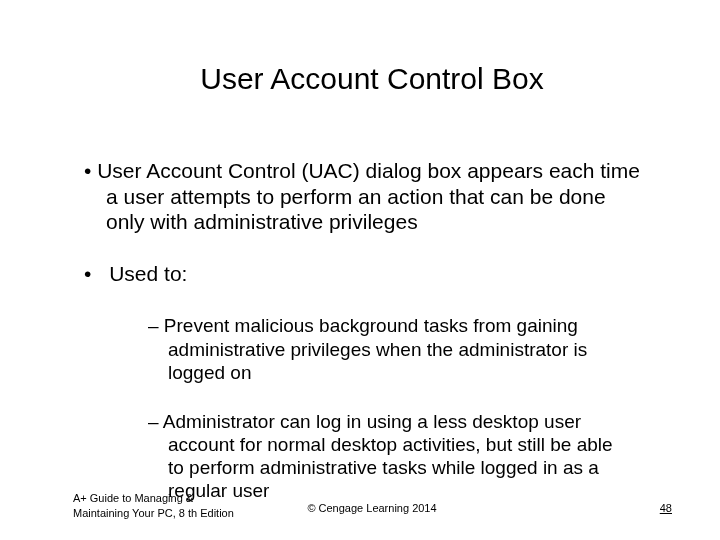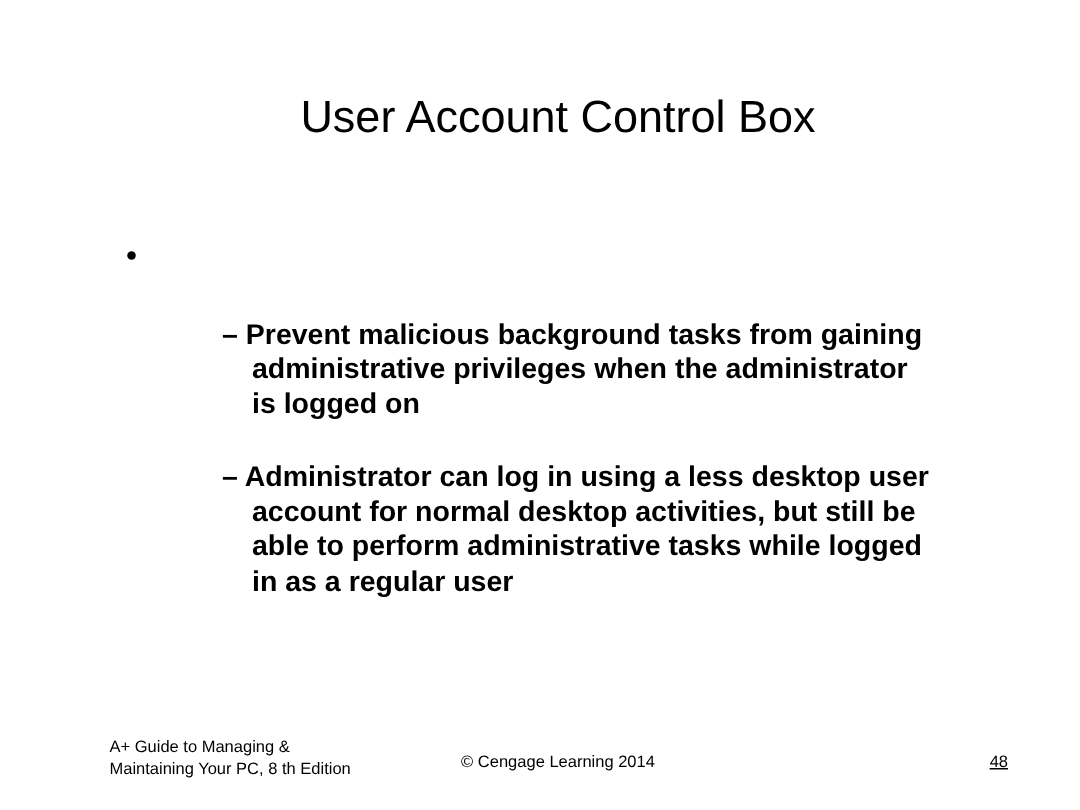--- a/index.html
+++ b/index.html
@@ -36,21 +36,20 @@
       text-indent: -22px;
     }
     .bullet-item::before {
       content: "• ";
       display: inline;
     }
     .sub-list {
       list-style: none;
       margin-top: 4px;
       margin-left: 30px;
-      font-weight: bold;
     }
     .sub-item {
       font-size: 19px;
       line-height: 1.22;
       margin-bottom: 2px;
       padding-left: 20px;
       text-indent: -20px;
     }
     .sub-item::before {
       content: "– ";
@@ -84,21 +83,23 @@
       text-decoration: underline;
     }
   </style>
 </head>
 <body>
 
 <h1 class="slide-title">User Account Control Box</h1>
 
 <div class="content">
   <ul class="bullet-list">
+    <li class="bullet-item">User Account Control (UAC) dialog box appears each time a user attempts to perform an action that can be done only with administrative privileges</li>
     <li class="bullet-item">
+      <span>Used to:</span>
       <ul class="sub-list">
         <li class="sub-item">Prevent malicious background tasks from gaining administrative privileges when the administrator is logged on</li>
         <li class="sub-item">Administrator can log in using a less desktop user account for normal desktop activities, but still be able to perform administrative tasks while logged in as a regular user</li>
       </ul>
     </li>
   </ul>
 </div>
 
 <div class="footer">
   <div class="footer-left">A+ Guide to Managing &amp; Maintaining Your PC, 8 th Edition</div>

